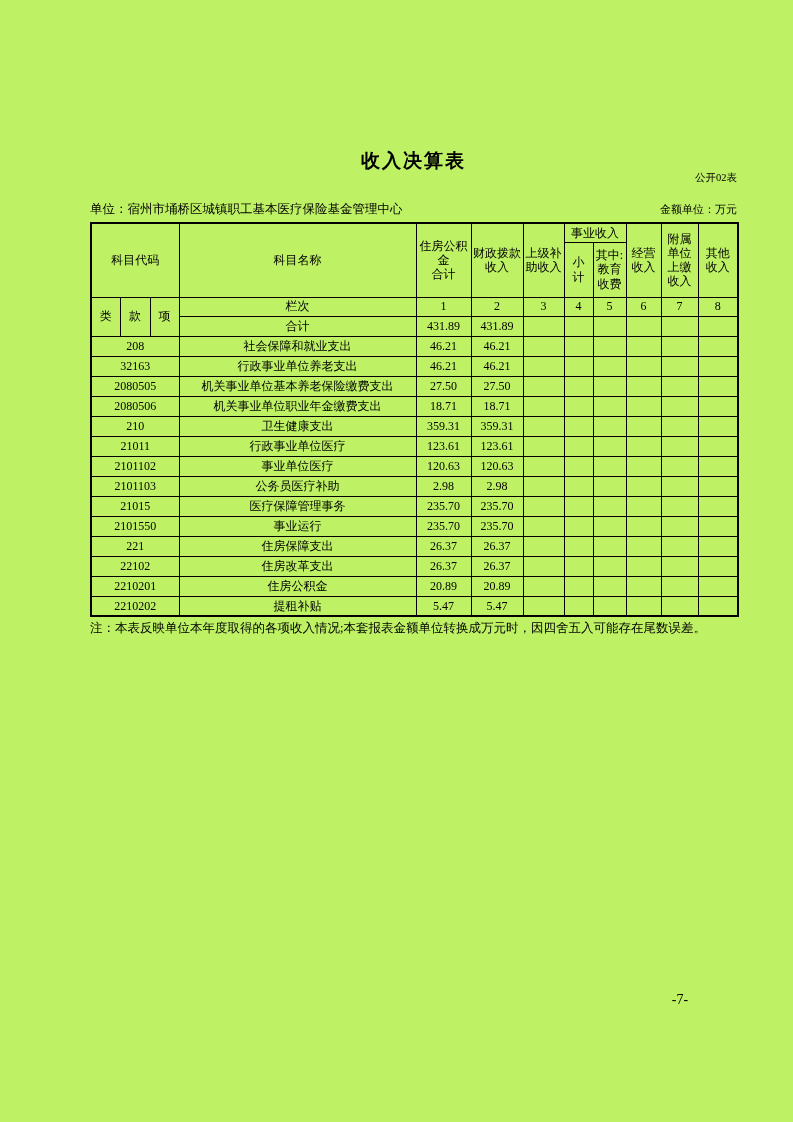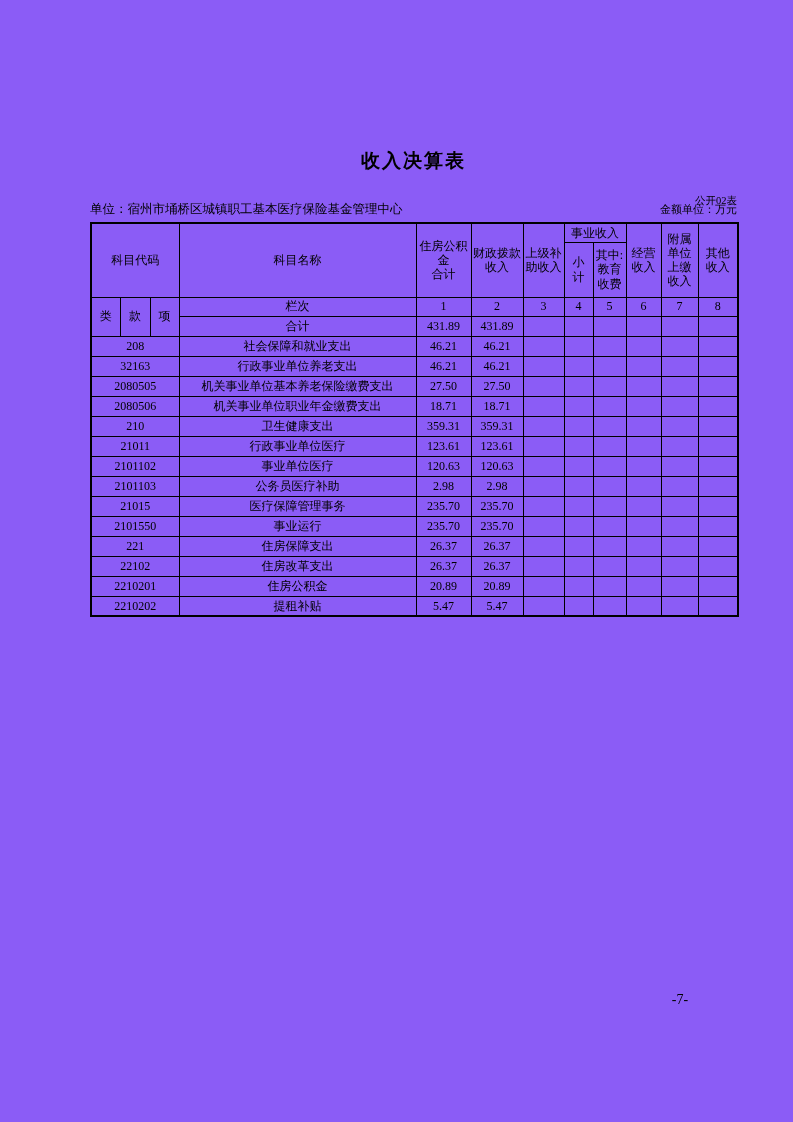--- a/index.html
+++ b/index.html
@@ -1,21 +1,21 @@
 <!DOCTYPE html>
 <html><head>
 <meta charset="utf-8">
 <style>
   * { margin: 0; padding: 0; box-sizing: border-box; }
   html, body { background: #e8e8e8; }
   .page {
     position: relative;
     width: 793px;
     height: 1122px;
-    background: #8b5cf6;
+    background: #bef264;
     margin: 0 auto;
     font-family: "Liberation Serif", "DejaVu Serif", serif;
     color: #000000;
     overflow: hidden;
   }
   .content {
     position: absolute;
     left: 90px;
     top: 0;
     width: 647px;
@@ -27,21 +27,21 @@
     left: 0;
     width: 100%;
     text-align: center;
     font-family: "Liberation Sans", "DejaVu Sans", sans-serif;
     font-size: 19px;
     font-weight: bold;
     letter-spacing: 2px;
   }
   .doc-label {
     position: absolute;
-    top: 194px;
+    top: 171px;
     right: 0;
     font-size: 10.5px;
     line-height: 13px;
   }
   .unit-row {
     position: absolute;
     top: 201px;
     left: 0;
     width: 100%;
     display: flex;
@@ -343,16 +343,17 @@
           <td></td>
             <td></td>
             <td></td>
             <td></td>
             <td></td>
             <td></td>
         </tr>
       </tbody>
     </table>
 
+    <div class="note">注：本表反映单位本年度取得的各项收入情况;本套报表金额单位转换成万元时，因四舍五入可能存在尾数误差。</div>
   </div>
 
   <div class="page-number">-7-</div>
 </div>
 
 </body></html>

